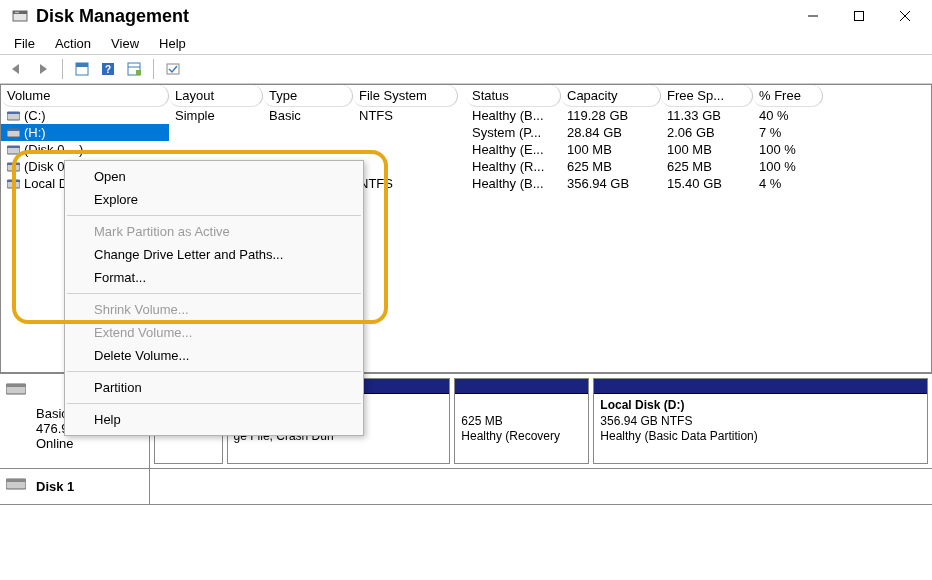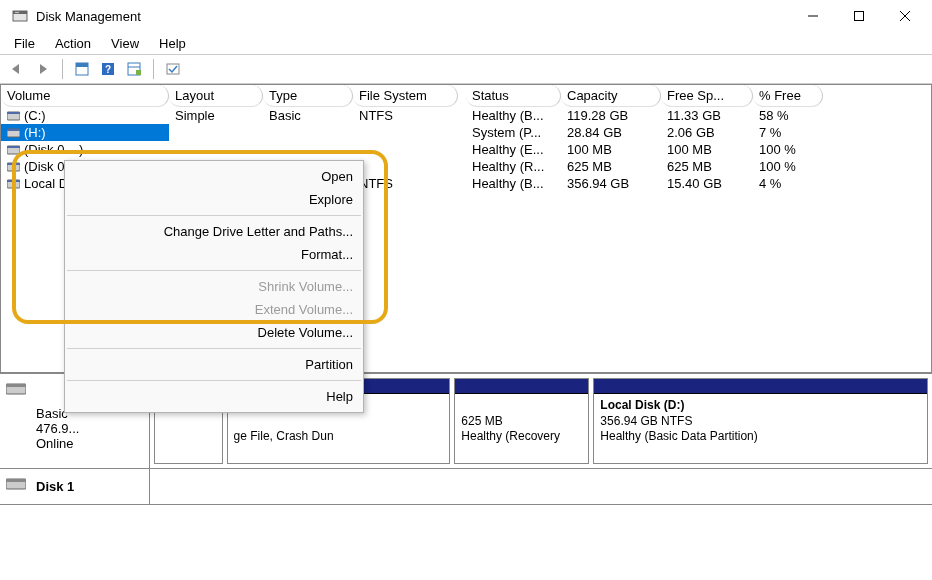--- a/index.html
+++ b/index.html
@@ -1,21 +1,21 @@
 <!DOCTYPE html>
 <html><head>
 <meta charset="utf-8">
 <style>
   * { box-sizing: border-box; margin: 0; padding: 0; }
   body { font-family: "Segoe UI", Tahoma, sans-serif; font-size: 13px; background: #fff; width: 932px; height: 580px; overflow: hidden; position: relative; }
   
   
   .titlebar { display: flex; align-items: center; height: 32px; padding: 0 4px; }
   .titlebar .app-icon { width: 16px; height: 16px; margin: 0 8px; }
-  .titlebar .title { font-size: 13px; }
+  .titlebar .title { font-size: 18px; font-weight: bold; }
   .titlebar .spacer { flex: 1; }
   .titlebar .win-btn { width: 46px; height: 32px; display: flex; align-items: center; justify-content: center; font-family: "Segoe MDL2 Assets","Segoe UI Symbol",sans-serif; cursor: default; }
 
   
   .menubar { display: flex; align-items: center; height: 22px; padding: 0 6px; gap: 4px; }
   .menubar .menu-item { padding: 2px 8px; cursor: default; }
 
   
   .toolbar { display: flex; align-items: center; height: 30px; padding: 2px 6px; gap: 6px; border: 1px solid #ccc; border-left: none; border-right: none; }
   .tb-group { display: flex; gap: 4px; align-items: center; }
@@ -46,21 +46,21 @@
   .disk-label .disk-icon { position: absolute; top: 8px; left: 6px; width: 20px; height: 14px; }
   .disk-label .disk-text { margin-left: 28px; }
   .parts { flex: 1; display: flex; gap: 4px; padding: 4px; align-items: stretch; }
   .part { border: 1px solid #888; display: flex; flex-direction: column; position: relative; }
   .part .bar { height: 15px; background: #1a237e; border-bottom: 1px solid #000; }
   .part .body { padding: 4px 6px; font-size: 12px; line-height: 1.3; white-space: nowrap; overflow: hidden; text-overflow: ellipsis; }
   .part .body .pname { font-weight: 600; }
 
   
   .context-menu { position: absolute; background: #f9f9f9; border: 1px solid #b3b3b3; box-shadow: 2px 2px 6px rgba(0,0,0,0.25); z-index: 10; padding: 4px 1px; min-width: 300px; }
-  .cm-item { padding: 4px 9px; cursor: default; text-align: right; }
+  .cm-item { padding: 4px 28px; cursor: default; }
   .cm-item.disabled { color: #9b9b9b; }
   .cm-sep { height: 1px; background: #d0d0d0; margin: 4px 1px; }
 
   
   .annotation-box { position: absolute; border: 4px solid #e6a817; border-radius: 16px; pointer-events: none; z-index: 20; }
 </style>
 </head>
 <body>
 
 <div class="titlebar">
@@ -162,21 +162,21 @@
               <rect x="0" y="3" width="13" height="2" fill="#4d6caa"></rect>
             </svg></span>
           <span>(C:)</span>
         </div>
         <div class="cell c-layout">Simple</div>
         <div class="cell c-type">Basic</div>
         <div class="cell c-fs">NTFS</div>
         <div class="cell c-status">Healthy (B...</div>
         <div class="cell c-cap">119.28 GB</div>
         <div class="cell c-free">11.33 GB</div>
-        <div class="cell c-pct">58 %</div>
+        <div class="cell c-pct">40 %</div>
       </div>
       <div class="row selected">
         <div class="cell c-vol">
           <span class="vol-icon"><svg viewBox="0 0 13 13">
               <rect x="0" y="3" width="13" height="8" rx="1" fill="#d0d0d0" stroke="#666"></rect>
               <rect x="0" y="3" width="13" height="2" fill="#4d6caa"></rect>
             </svg></span>
           <span>(H:)</span>
         </div>
         <div class="cell c-layout"></div>
@@ -291,20 +291,21 @@
       <div class="disk-text" style="font-weight:600">Disk 1</div>
     </div>
     <div class="parts"></div>
   </div>
 </div>
 
 <div class="context-menu" id="ctx" style="top:160px; left:64px;">
     <div class="cm-item enabled">Open</div>
     <div class="cm-item enabled">Explore</div>
     <div class="cm-sep"></div>
+    <div class="cm-item disabled">Mark Partition as Active</div>
     <div class="cm-item enabled">Change Drive Letter and Paths...</div>
     <div class="cm-item enabled">Format...</div>
     <div class="cm-sep"></div>
     <div class="cm-item disabled">Shrink Volume...</div>
     <div class="cm-item disabled">Extend Volume...</div>
     <div class="cm-item enabled">Delete Volume...</div>
     <div class="cm-sep"></div>
     <div class="cm-item enabled">Partition</div>
     <div class="cm-sep"></div>
     <div class="cm-item enabled">Help</div>

